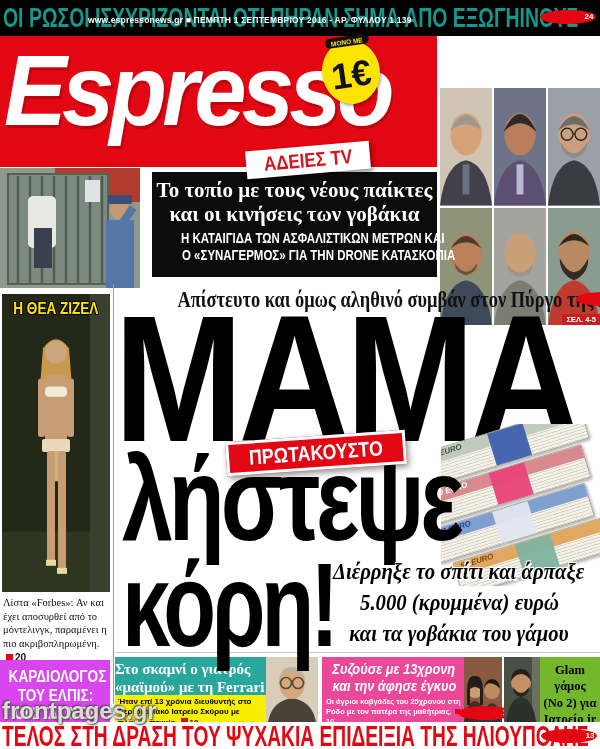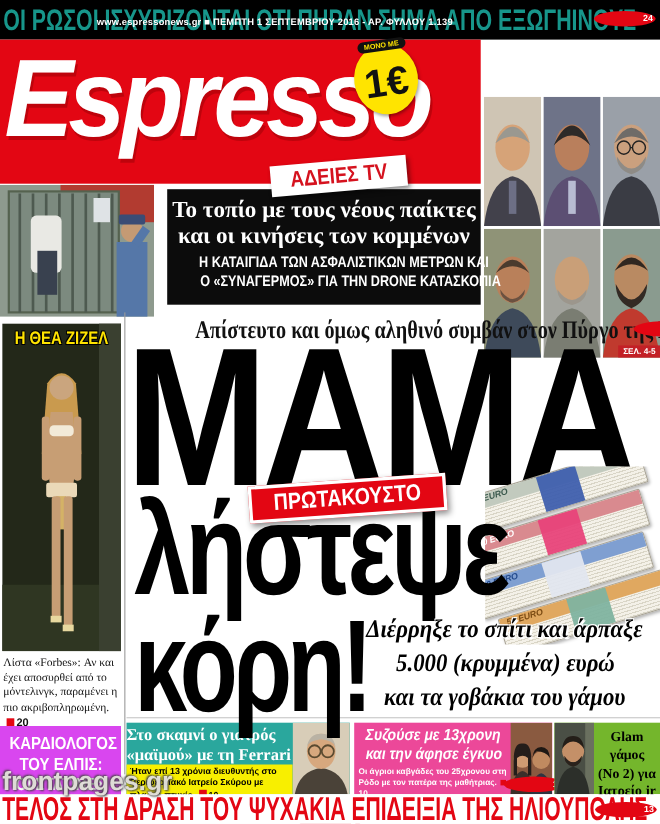--- a/index.html
+++ b/index.html
@@ -221,21 +221,21 @@
       <rect x="34" y="60" width="18" height="40" fill="#39414f"></rect>
       <rect x="106" y="52" width="28" height="68" fill="#5577a8"></rect>
       <circle cx="120" cy="42" r="10" fill="#c59a74"></circle>
       <rect x="108" y="27" width="24" height="9" rx="2" fill="#3b4c75"></rect>
       <rect x="124" y="38" width="8" height="18" transform="rotate(35 128 47)" fill="#5577a8"></rect>
     </svg>
   </div>
 
   <div class="abs tv-box">
     <div class="tv-serif">Το τοπίο με τους νέους παίκτες</div>
-    <div class="tv-serif">και οι κινήσεις των κομμένων</div>
+    <div class="tv-serif">και οι κινήσεις των γοβάκια</div>
     <div class="tv-sans"><span class="sxc">Η ΚΑΤΑΙΓΙΔΑ ΤΩΝ ΑΣΦΑΛΙΣΤΙΚΩΝ ΜΕΤΡΩΝ ΚΑΙ</span></div>
     <div class="tv-sans" style="margin-top:0;"><span class="sxc">Ο «ΣΥΝΑΓΕΡΜΟΣ» ΓΙΑ ΤΗΝ DRONE ΚΑΤΑΣΚΟΠΙΑ</span></div>
   </div>
 
   <div class="abs kicker"><span class="sxc">Απίστευτο και όμως αληθινό συμβάν στον Πύργο της Ηλείας</span></div>
   <span class="badge abs kicker-badge">10</span>
 
   <div class="abs divider"></div>
   <div class="abs zizel">
     <svg viewBox="0 0 108 296" preserveAspectRatio="none">

